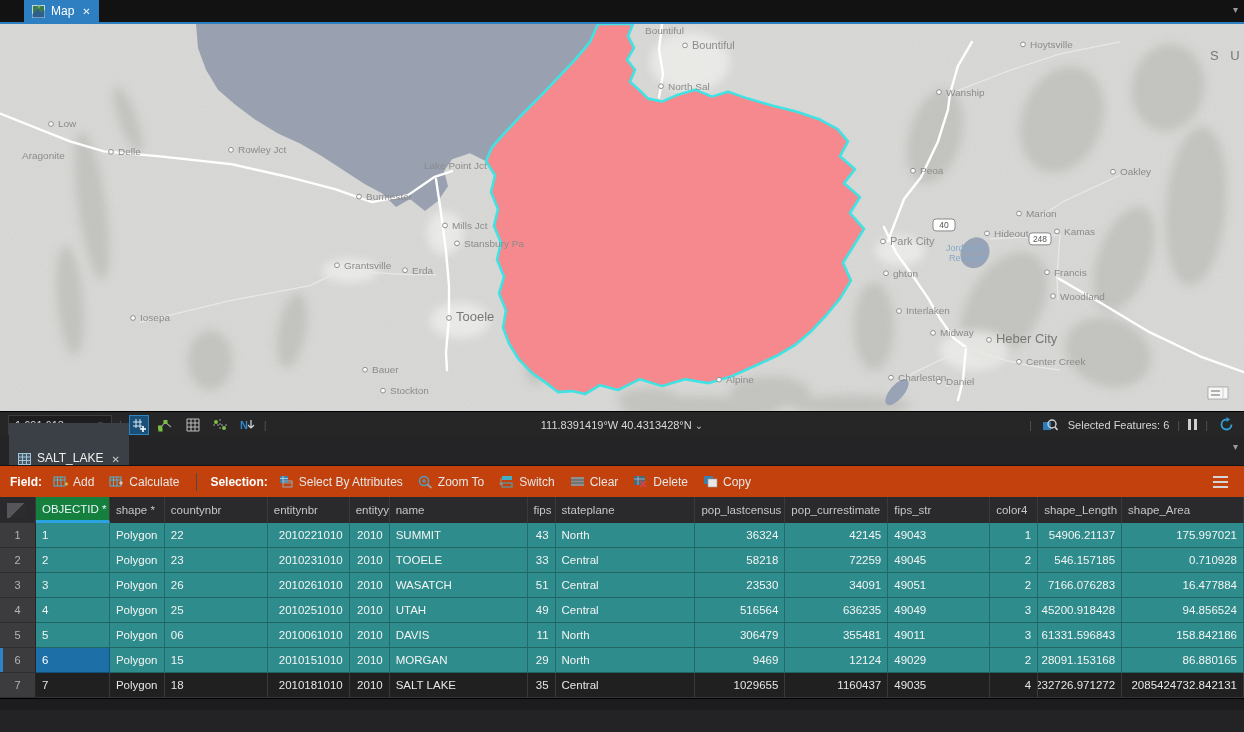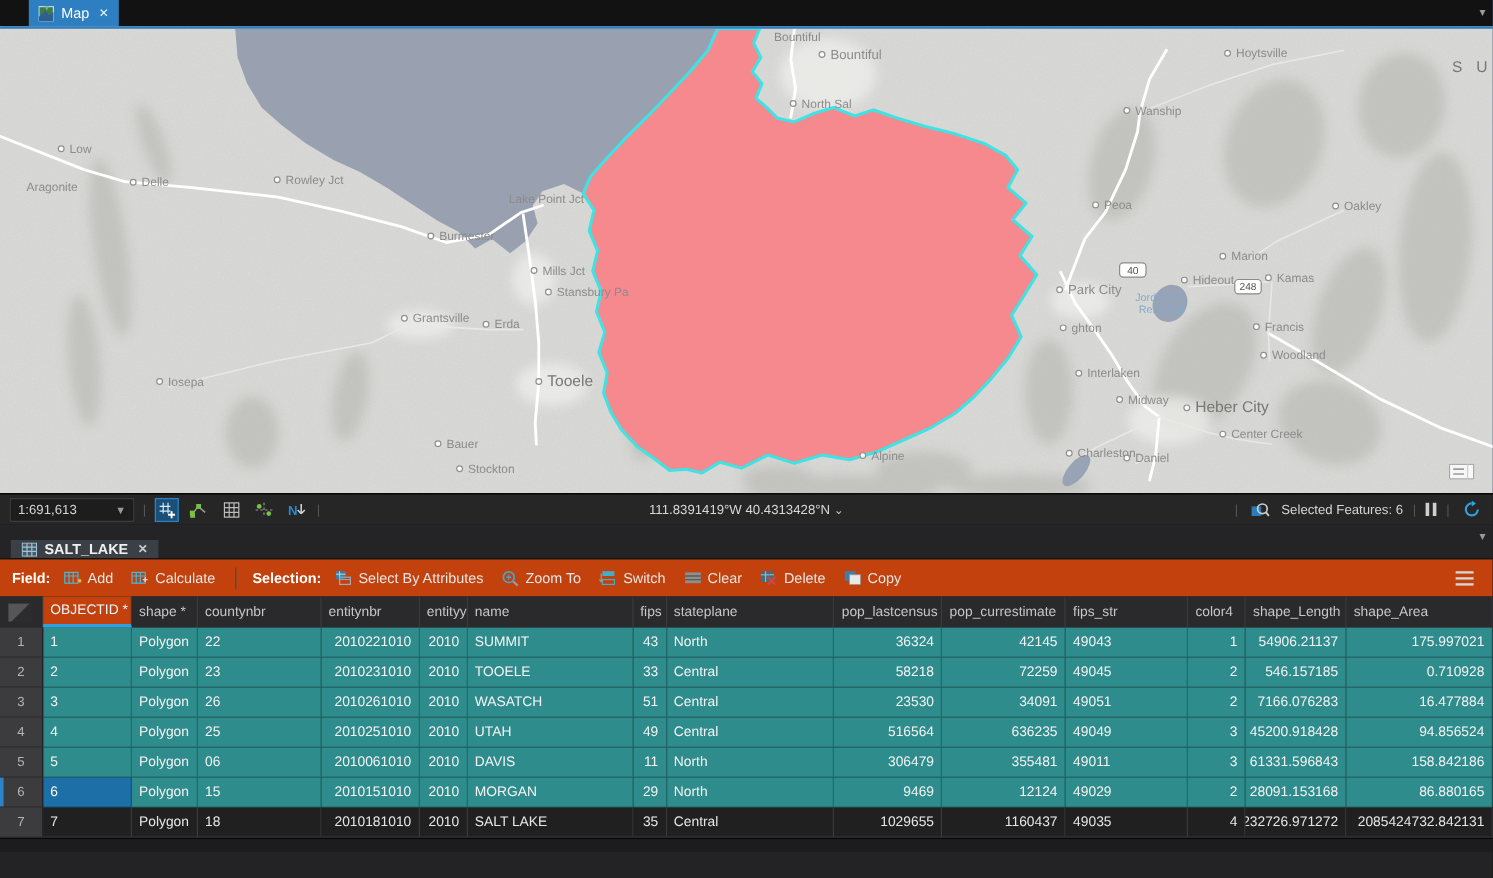--- a/index.html
+++ b/index.html
@@ -30,39 +30,39 @@
   .sb-ico.hl{background:#1a4f78;border:1px solid #2d84c4;}
   .sb-center{position:absolute;left:0;right:0;text-align:center;pointer-events:none;}
   .sb-center span{pointer-events:auto;cursor:pointer;color:#d8d8d8;}
   .sb-right{margin-left:auto;display:flex;align-items:center;gap:8px;}
   .pause-ico{display:flex;gap:3px;cursor:pointer;}
   .pause-ico i{display:block;width:3px;height:11px;background:#cfcfcf;}
   
   .table-pane{height:295px;background:#232325;}
   .table-tabbar{height:29px;background:#242427;display:flex;align-items:flex-end;position:relative;
     border-bottom:1px solid #141415;}
-  .table-tab{height:15px;margin-left:9px;padding:0 9px;display:flex;align-items:center;gap:6px;
-    background:#3b4046;color:#f0f0f0;font-size:12px;cursor:pointer;font-weight:bold;}
+  .table-tab{height:42px;margin-left:9px;padding:0 9px;display:flex;align-items:flex-end;gap:6px;
+    background:#3b4046;color:#f0f0f0;font-size:12px;cursor:pointer;}
   .table-tab .tab-close{color:#c9c9c9;}
   .table-toolbar{height:31px;background:#c2410c;display:flex;align-items:center;padding:0 10px;gap:7px;
     font-size:12px;color:#e6e6e6;}
   .tb-label{font-weight:bold;color:#fff;}
   .tb-btn{display:flex;align-items:center;gap:5px;padding:2px 4px;cursor:pointer;border-radius:2px;}
   .tb-sep{width:1px;height:18px;background:#4a4a4f;margin:0 6px;}
   .tb-menu{margin-left:auto;display:flex;flex-direction:column;gap:3px;cursor:pointer;padding-right:6px;}
   .tb-menu i{display:block;width:15px;height:2px;background:#d5d5d5;}
   
   .attr-table{font-size:11.5px;}
   .t-head{display:flex;height:26px;background:#2a2a2d;color:#c6c6c6;}
   .t-head .corner{width:36px;border-right:1px solid #3a3a3e;display:flex;align-items:center;justify-content:center;}
   .t-head .corner i{display:block;width:20px;height:15px;
     background:linear-gradient(135deg,#55555a 49%,#2c2c2e 51%);}
   .hc{border-right:1px solid #3a3a3e;display:flex;align-items:center;padding:0 6px;cursor:pointer;
     white-space:nowrap;overflow:hidden;}
-  .hc.sorted{background:#c2410c;color:#eaf5fc;border-bottom:3px solid #2ba3e0;}
+  .hc.sorted{background:#15803d;color:#eaf5fc;border-bottom:3px solid #2ba3e0;}
   .t-row{display:flex;height:25px;cursor:pointer;}
   .rn{width:36px;background:#3c3c3f;color:#b5b5b5;display:flex;align-items:center;justify-content:center;
     border-right:1px solid #242426;border-bottom:1px solid #2e2e30;font-size:11px;position:relative;}
   .rn.active::before{content:"";position:absolute;left:0;top:0;bottom:0;width:3px;background:#2d83c8;}
   .c{display:flex;align-items:center;padding:0 6px;white-space:nowrap;overflow:hidden;
     border-right:1px solid rgba(0,0,0,.25);border-bottom:1px solid rgba(0,0,0,.28);}
   .c.r{justify-content:flex-end;}
   .t-row.sel .c{background:var(--sel-teal);color:#f4f4f4;}
   .t-row.unsel .c{background:#202020;color:#e6e6e6;border-right:1px solid #3a3a3e;border-bottom:1px solid #343436;}
   .c.active-cell{background:var(--active-cell) !important;color:#fff !important;}

